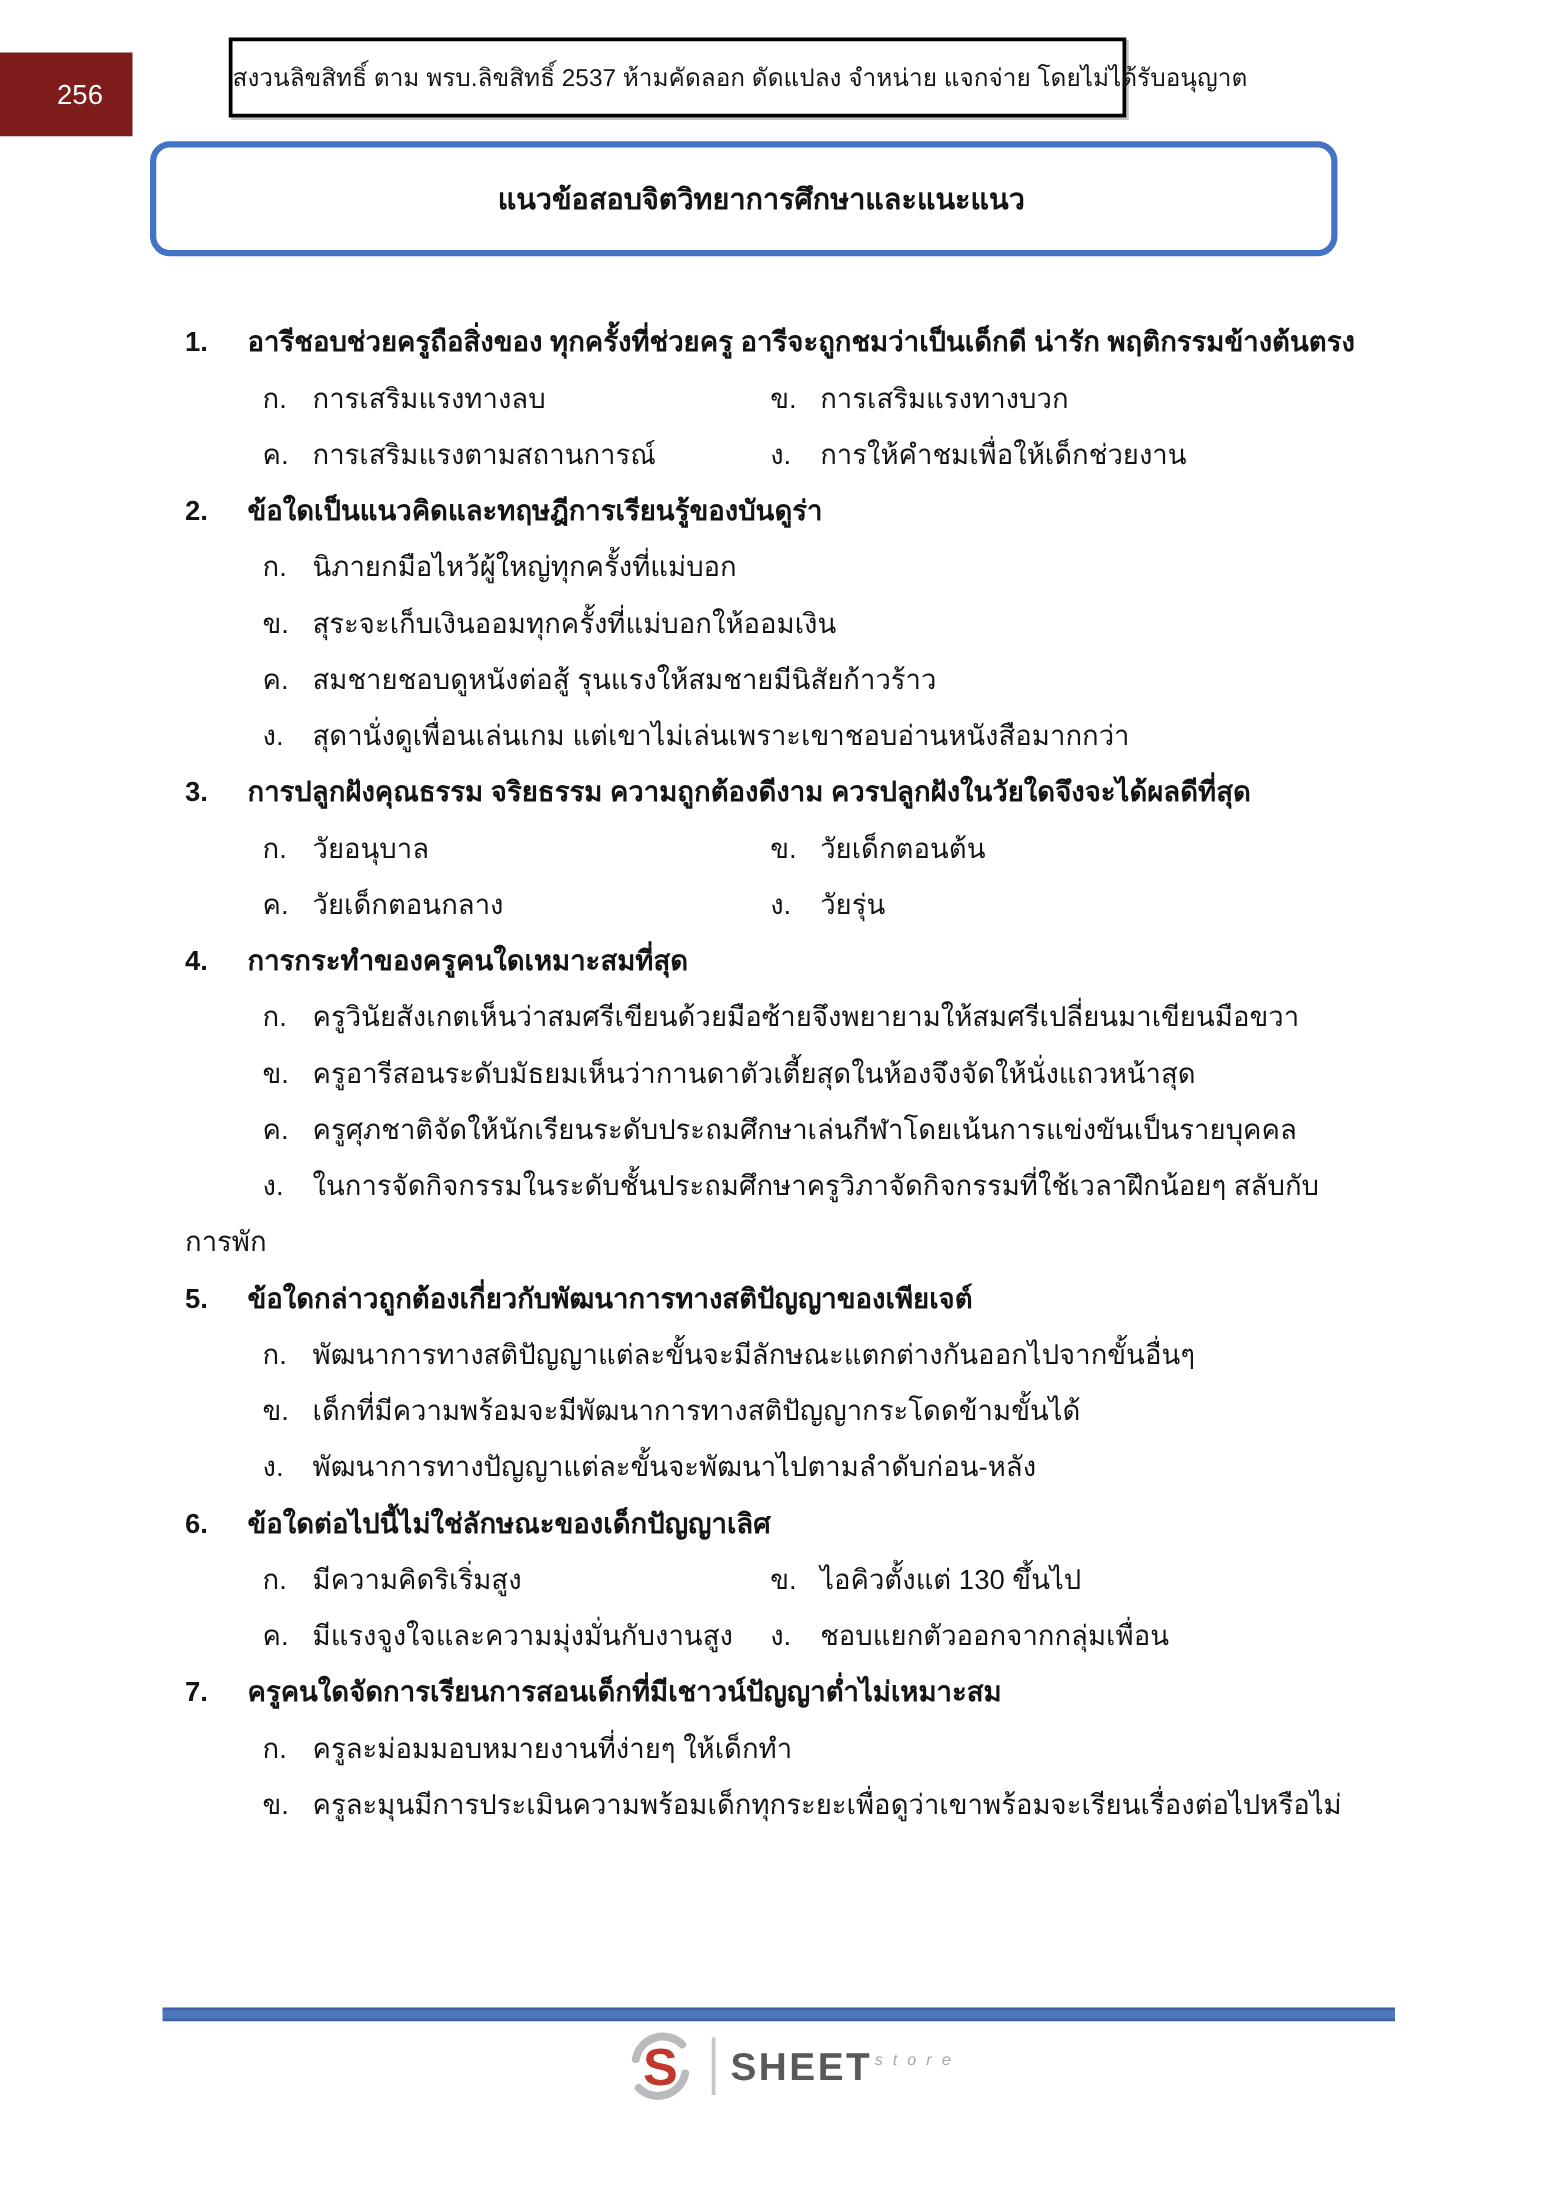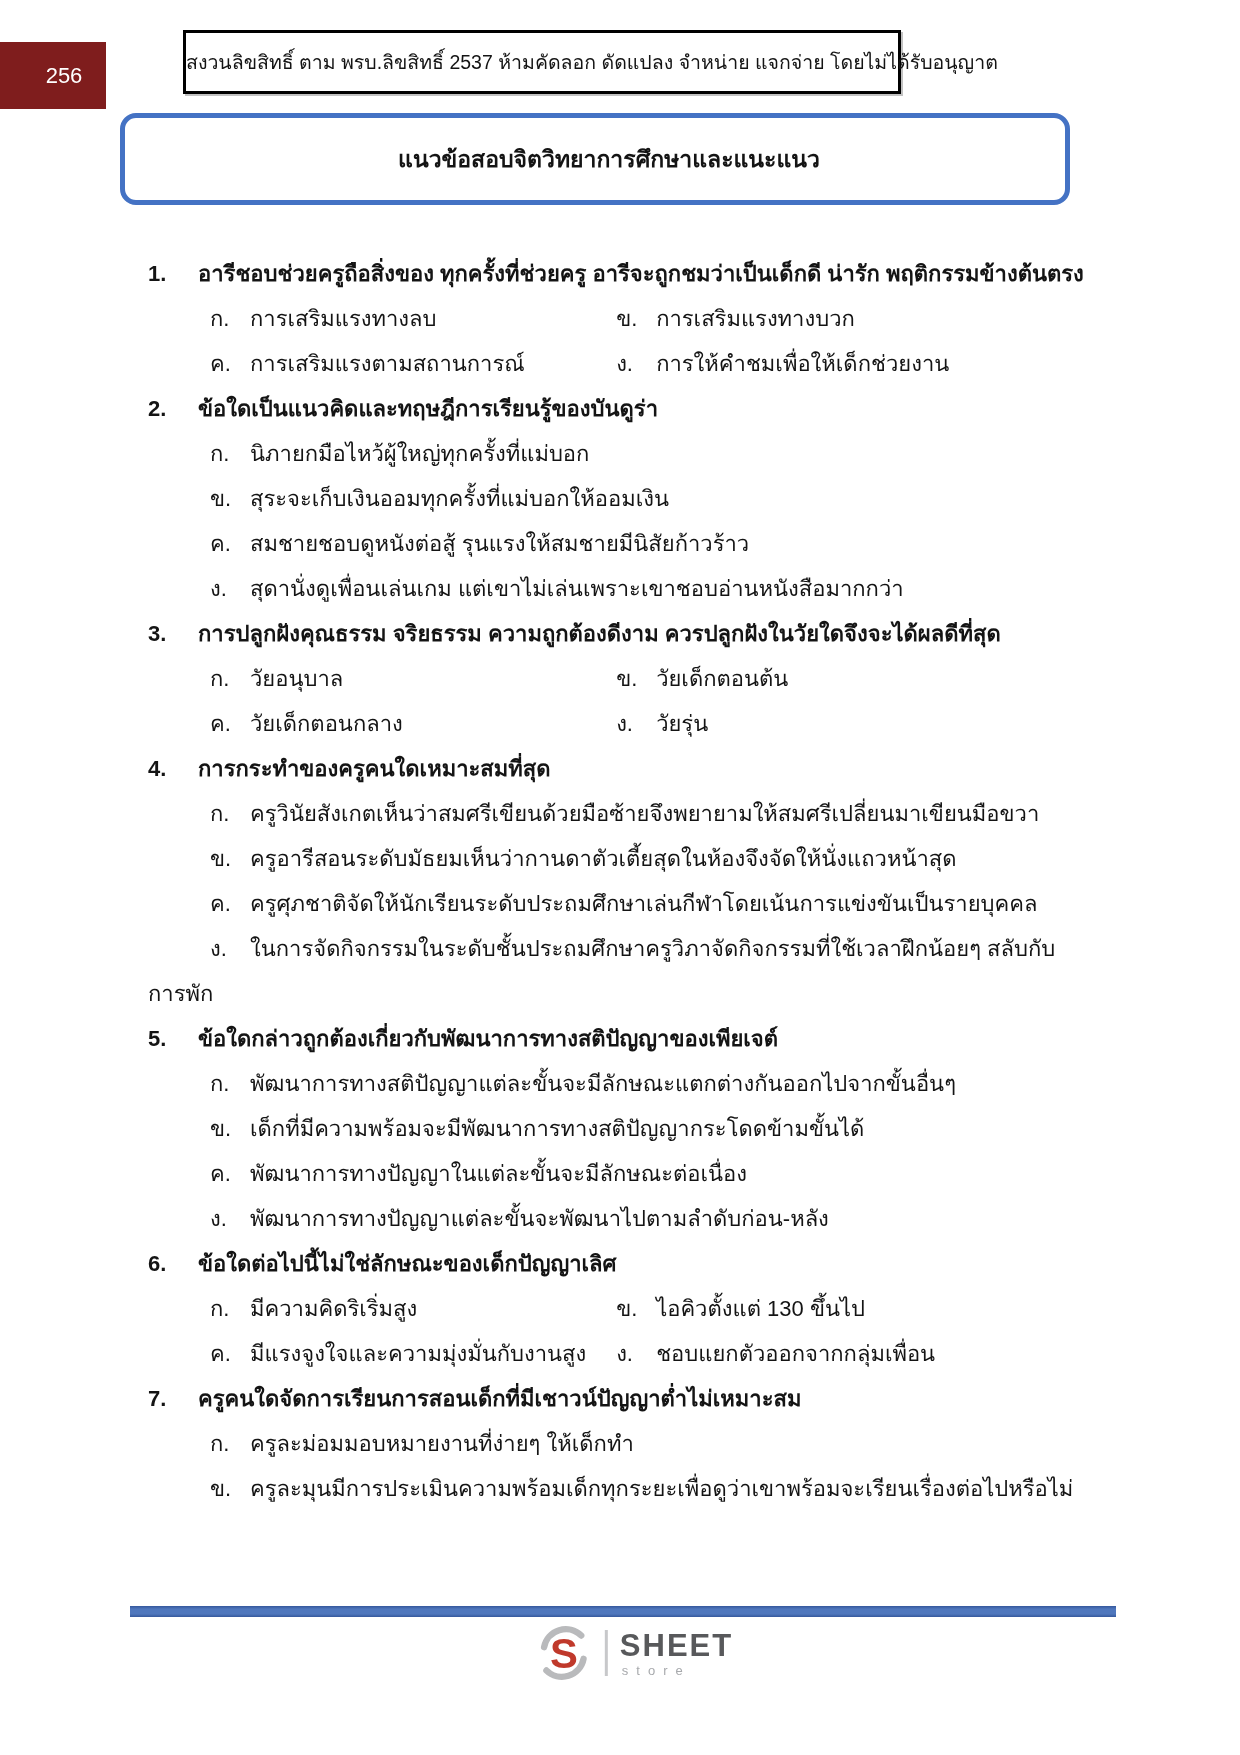--- a/index.html
+++ b/index.html
@@ -41,23 +41,23 @@
   
   .footer-bar{
     position:absolute;left:130px;top:1606px;width:986px;height:11px;
     background:linear-gradient(180deg,#35589c 0%,#4f77bd 28%,#4f77bd 72%,#35589c 100%);
   }
   .logo{
     position:absolute;left:634px;top:1624px;transform:translateX(-50%);
     display:flex;align-items:center;gap:12px;
   }
   .logo-divider{width:3px;height:46px;background:#c7c8ca;}
-  .brand-text{display:flex;flex-direction:column;line-height:1;}
+  .brand-text{display:flex;flex-direction:row;line-height:1;}
   .brand-name{font-size:31px;font-weight:bold;color:#58595b;letter-spacing:2px;}
-  .brand-sub{font-size:13px;color:#a7a9ac;letter-spacing:8px;margin-top:3px;padding-left:2px;}
+  .brand-sub{font-size:13px;color:#a7a9ac;letter-spacing:8px;margin-top:3px;padding-left:2px;font-style:italic;}
 </style>
 </head>
 <body>
 
 <div class="pagenum-box">
   <span>256</span>
 </div>
 
 <div class="copyright-box">
   <span>สงวนลิขสิทธิ์ ตาม พรบ.ลิขสิทธิ์ 2537 ห้ามคัดลอก ดัดแปลง จำหน่าย แจกจ่าย โดยไม่ได้รับอนุญาต</span>
@@ -98,21 +98,20 @@
   <div class="line q"><span class="qnum">4.</span><span>การกระทำของครูคนใดเหมาะสมที่สุด</span></div>
   <div class="line optrow"><span class="opt"><span class="optlab">ก.</span><span>ครูวินัยสังเกตเห็นว่าสมศรีเขียนด้วยมือซ้ายจึงพยายามให้สมศรีเปลี่ยนมาเขียนมือขวา</span></span></div>
   <div class="line optrow"><span class="opt"><span class="optlab">ข.</span><span>ครูอารีสอนระดับมัธยมเห็นว่ากานดาตัวเตี้ยสุดในห้องจึงจัดให้นั่งแถวหน้าสุด</span></span></div>
   <div class="line optrow"><span class="opt"><span class="optlab">ค.</span><span>ครูศุภชาติจัดให้นักเรียนระดับประถมศึกษาเล่นกีฬาโดยเน้นการแข่งขันเป็นรายบุคคล</span></span></div>
   <div class="line optrow"><span class="opt"><span class="optlab">ง.</span><span>ในการจัดกิจกรรมในระดับชั้นประถมศึกษาครูวิภาจัดกิจกรรมที่ใช้เวลาฝึกน้อยๆ สลับกับ</span></span></div>
   <div class="line cont"><span>การพัก</span></div>
 
   <div class="line q"><span class="qnum">5.</span><span>ข้อใดกล่าวถูกต้องเกี่ยวกับพัฒนาการทางสติปัญญาของเพียเจต์</span></div>
   <div class="line optrow"><span class="opt"><span class="optlab">ก.</span><span>พัฒนาการทางสติปัญญาแต่ละขั้นจะมีลักษณะแตกต่างกันออกไปจากขั้นอื่นๆ</span></span></div>
   <div class="line optrow"><span class="opt"><span class="optlab">ข.</span><span>เด็กที่มีความพร้อมจะมีพัฒนาการทางสติปัญญากระโดดข้ามขั้นได้</span></span></div>
-  <div class="line optrow"><span class="opt"><span class="optlab">ค.</span><span>พัฒนาการทางปัญญาในแต่ละขั้นจะมีลักษณะต่อเนื่อง</span></span></div>
   <div class="line optrow"><span class="opt"><span class="optlab">ง.</span><span>พัฒนาการทางปัญญาแต่ละขั้นจะพัฒนาไปตามลำดับก่อน-หลัง</span></span></div>
 
   <div class="line q"><span class="qnum">6.</span><span>ข้อใดต่อไปนี้ไม่ใช่ลักษณะของเด็กปัญญาเลิศ</span></div>
   <div class="line optrow">
     <span class="opt col1"><span class="optlab">ก.</span><span>มีความคิดริเริ่มสูง</span></span>
     <span class="opt"><span class="optlab">ข.</span><span>ไอคิวตั้งแต่ 130 ขึ้นไป</span></span>
   </div>
   <div class="line optrow">
     <span class="opt col1"><span class="optlab">ค.</span><span>มีแรงจูงใจและความมุ่งมั่นกับงานสูง</span></span>
     <span class="opt"><span class="optlab">ง.</span><span>ชอบแยกตัวออกจากกลุ่มเพื่อน</span></span>

